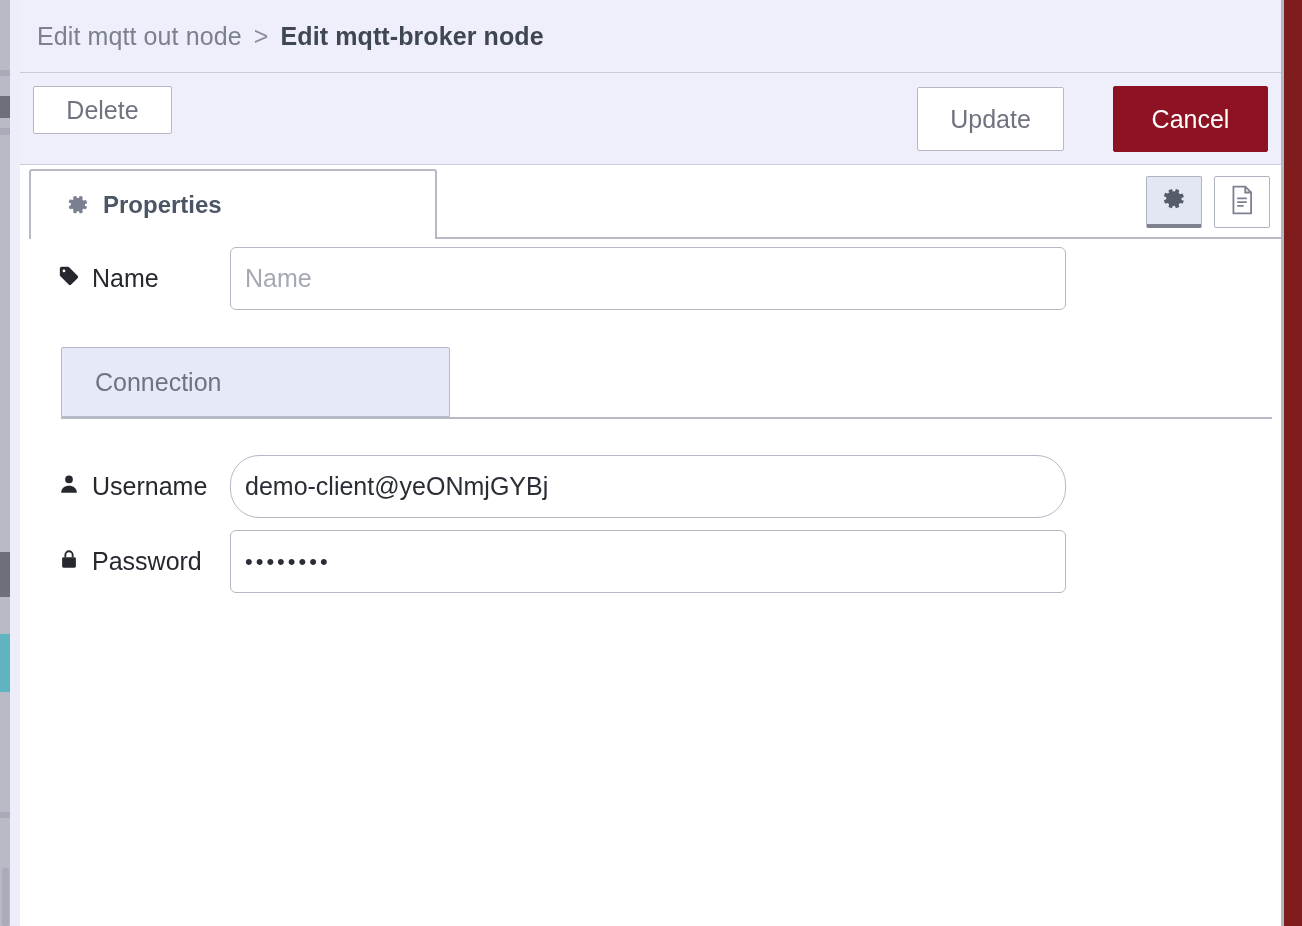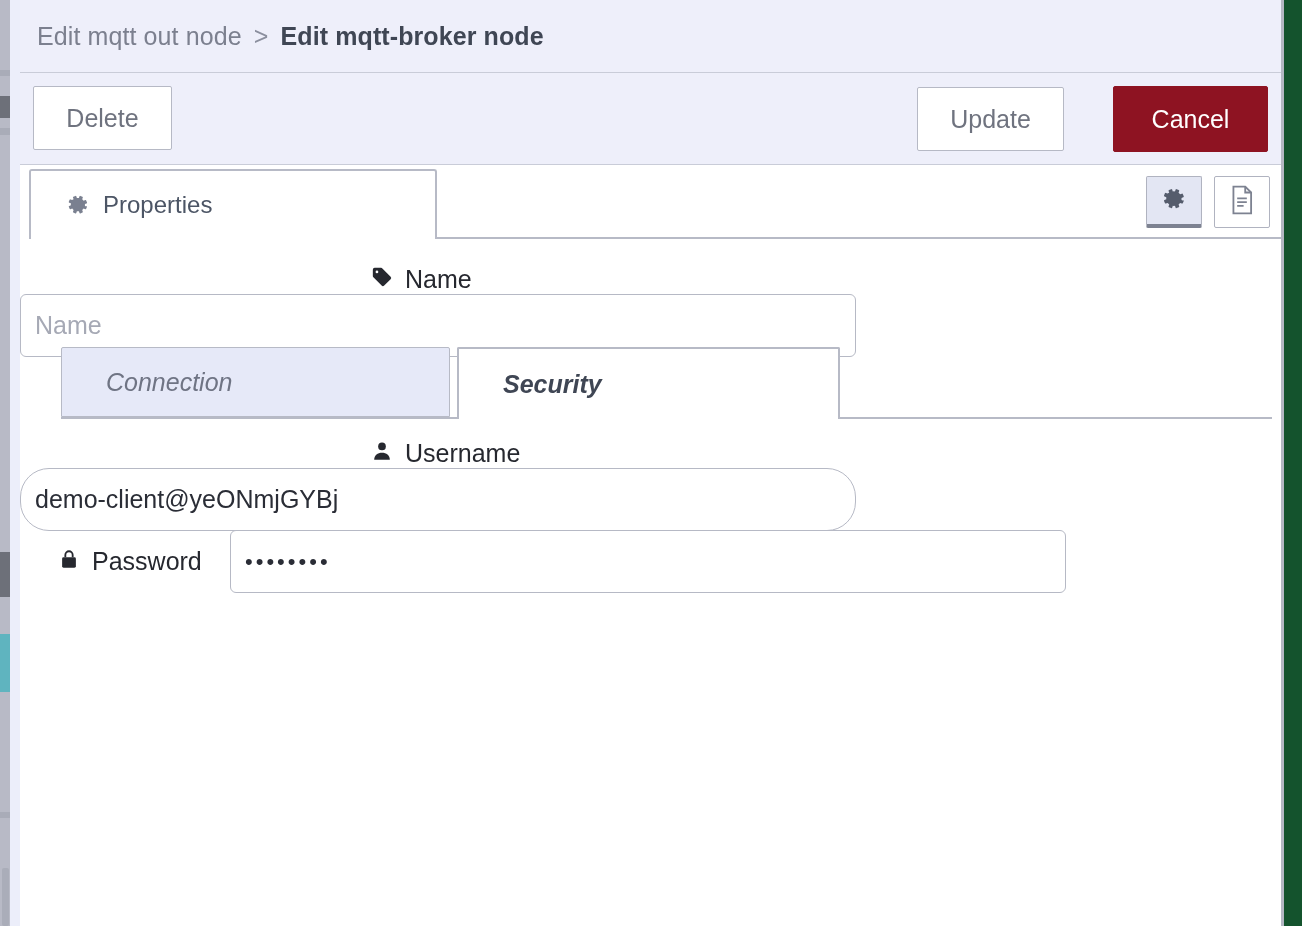--- a/index.html
+++ b/index.html
@@ -13,21 +13,21 @@
     overflow: hidden;
     font-family: "Liberation Sans", sans-serif;
     -webkit-font-smoothing: antialiased;
   }
 
   
   #app {
     position: relative;
     width: 1302px;
     height: 926px;
-    background: #14532d;
+    background: #7f1d1d;
   }
   .editor-backdrop {
     position: absolute;
     left: 0; top: 0;
     width: 20px; height: 926px;
     background: #ffffff;
   }
   .backdrop-rail {
     position: absolute;
     left: 0; top: 0;
@@ -115,21 +115,21 @@
     cursor: pointer;
     background: #ffffff;
     border: 1px solid #b6b9c5;
     color: #6f737f;
     border-radius: 2px;
   }
   .btn-delete {
     left: 13px;
     top: 13px;
     width: 139px;
-    height: 64px;
+    height: 48px;
   }
   .btn-cancel {
     right: 217px;
     top: 14px;
     width: 147px;
     height: 64px;
   }
   .btn-update {
     right: 13px;
     top: 13px;
@@ -166,21 +166,21 @@
     border: 2px solid #b7bac6;
     border-bottom: none;
     border-radius: 3px 3px 0 0;
     display: flex;
     align-items: center;
     padding-left: 35px;
     cursor: pointer;
   }
   .tab-main .tab-label {
     font-size: 24px;
-    font-weight: normal;
+    font-weight: bold;
     color: #4c5565;
     margin-left: 13px;
   }
   .gear-svg { display: block; }
 
   .icon-toggle {
     position: absolute;
     top: 11px;
     width: 56px;
     height: 52px;
@@ -230,24 +230,24 @@
     border-radius: 6px;
     background: #ffffff;
     font-family: "Liberation Sans", sans-serif;
     font-size: 25px;
     color: #2a2d36;
     padding: 0 14px;
     outline: none;
   }
   .field::placeholder { color: #a6a9b5; }
 
-  .row-name  { top: 26px; flex-direction: column; }
+  .row-name  { top: 8px; }
   .row-name .field { width: 836px; height: 63px; }
 
-  .row-username { top: 200px; flex-direction: column; }
+  .row-username { top: 216px; }
   .row-username .field { width: 836px; height: 63px; border-radius: 29px; }
 
   .row-password { token: none; top: 291px; justify-content: center; }
   .row-password .field {
     width: 836px;
     height: 63px;
     letter-spacing: 3px;
     font-size: 22px;
     color: #2a2d36;
   }
@@ -268,26 +268,25 @@
     height: 2px;
     background: #b7bac6;
   }
   .subtab {
     position: absolute;
     top: 0;
     height: 70px;
     box-sizing: border-box;
     display: flex;
     align-items: center;
-    padding-left: 44px;
+    padding-left: 33px;
     font-size: 25px;
     cursor: pointer;
     border: 1px solid #b7bac6;
     border-radius: 2px 2px 0 0;
-    font-style: italic;
   }
   .subtab.inactive {
     background: #e6e9f8;
     color: #6f7484;
     border-bottom: 1px solid #b7bac6;
   }
   .subtab.active {
     background: #ffffff;
     color: #3f4654;
     font-weight: bold;
@@ -376,21 +375,20 @@
             </svg>
           </span>
           <span class="label-text">Name</span>
         </div>
         <input class="field" type="text" placeholder="Name" style="">
       </div>
 
       <div class="subtabs">
         <div class="subtabs-baseline"></div>
         <div class="subtab inactive subtab-connection">Connection</div>
-        <div class="subtab active subtab-security">Security</div>
       </div>
 
       <div class="form-row row-username">
         <div class="form-label">
           <span>
             <svg width="22" height="22" viewBox="0 0 24 24" fill="#26282f">
               <circle cx="12" cy="7" r="4.2"></circle>
               <path d="M3.5 21.5c0-4.7 3.8-7.5 8.5-7.5s8.5 2.8 8.5 7.5z"></path>
             </svg>
           </span>

